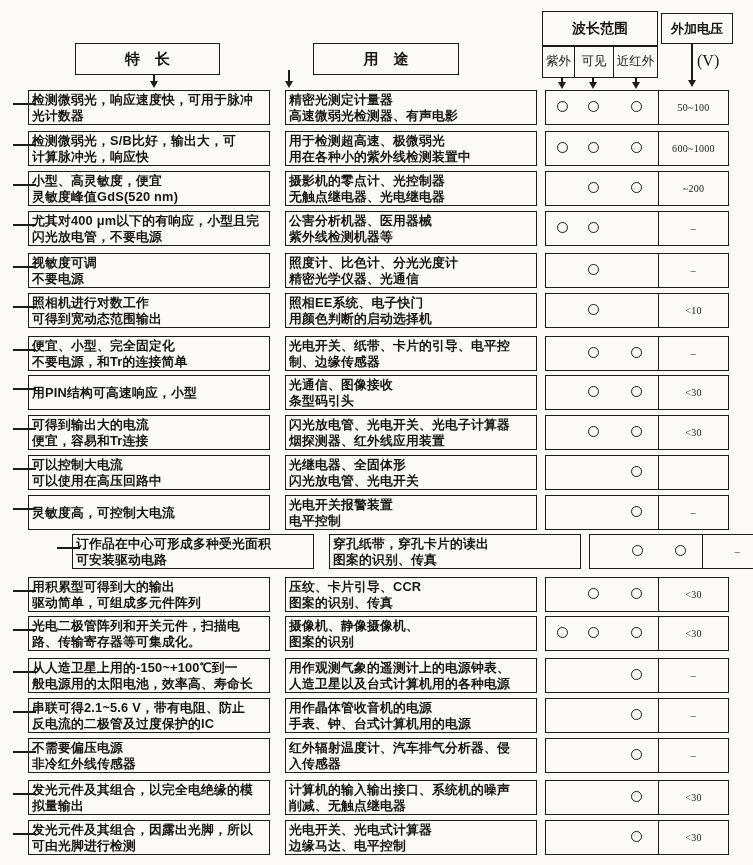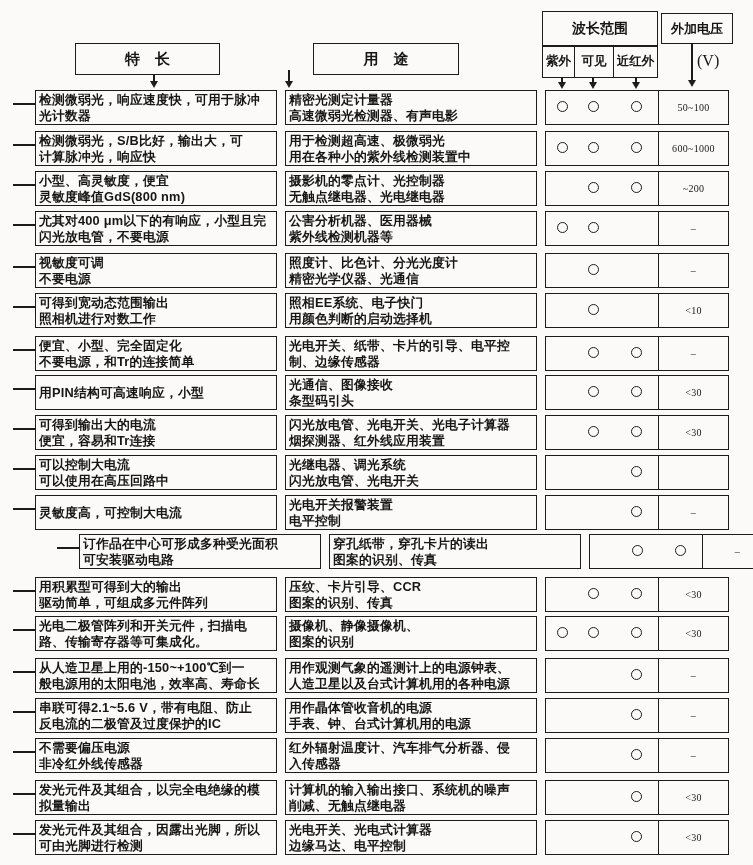--- a/index.html
+++ b/index.html
@@ -9,42 +9,42 @@
     font-family:"Liberation Sans", sans-serif;
     overflow:hidden;
   }
   .abs{position:absolute;}
   .bordered{border:1.6px solid #1c1c1c;box-sizing:border-box;background:transparent;}
   
   #feature-header{left:75px;top:43px;width:145px;height:32px;display:flex;align-items:center;justify-content:center;font-size:15px;font-weight:700;}
   #use-header{left:313px;top:43px;width:146px;height:32px;display:flex;align-items:center;justify-content:center;font-size:15px;font-weight:700;}
   #wl-box{left:542px;top:11px;width:116px;height:36px;display:flex;align-items:center;justify-content:center;font-size:14px;font-weight:700;}
   #wl-sub{left:542px;top:45.4px;width:116px;height:33px;display:flex;}
-  #wl-sub .sub{display:flex;align-items:center;justify-content:center;font-size:12.5px;font-weight:700;box-sizing:border-box;}
+  #wl-sub .sub{display:flex;align-items:center;justify-content:center;font-size:12.5px;font-weight:400;box-sizing:border-box;}
   #wl-sub .sub + .sub{border-left:1.6px solid #1c1c1c;}
   #sub-uv{width:31px;}
   #sub-vis{width:39px;}
   #sub-nir{flex:1;}
   #v-box{left:661px;top:13px;width:72px;height:31px;display:flex;align-items:center;justify-content:center;font-size:13px;font-weight:700;}
   #v-unit{left:697px;top:52px;font-family:"Liberation Serif",serif;font-size:16px;}
   
   .arr{position:absolute;width:1.7px;background:#1c1c1c;}
   .arr::after{content:"";position:absolute;bottom:-6px;left:-3.1px;width:0;height:0;
     border-left:4px solid transparent;border-right:4px solid transparent;border-top:7px solid #1c1c1c;}
   #arr-feature{left:153px;top:75px;height:7px;}
   #arr-use{left:288px;top:70px;height:12px;}
   #arr-uv{left:561px;top:78px;height:5px;}
   #arr-vis{left:592px;top:78px;height:5px;}
   #arr-nir{left:635px;top:78px;height:5px;}
   #arr-volt{left:691px;top:43px;height:38px;}
   
   .row{position:absolute;left:0;width:753px;height:35px;}
   .tick{position:absolute;left:13px;top:13px;width:23px;height:2px;background:#1c1c1c;}
   .cellbox{position:absolute;top:0;height:35px;display:flex;flex-direction:column;justify-content:center;padding-left:3px;}
-  .feature{left:35px;width:242px;}
+  .feature{left:28px;width:242px;}
   .use{left:285px;width:252px;}
   .ln{font-size:12.8px;line-height:15.2px;font-weight:600;white-space:nowrap;overflow:hidden;letter-spacing:0.2px;}
   .rightbox{position:absolute;left:545px;top:0;width:184px;height:35px;display:flex;padding:0;}
   .circles{position:relative;width:113px;box-sizing:border-box;border-right:1.6px solid #1c1c1c;}
   .circle{position:absolute;top:10px;width:9px;height:9px;border:1.7px solid #1c1c1c;border-radius:50%;}
   .volt{position:relative;flex:1;display:flex;align-items:center;justify-content:center;
     font-family:"Liberation Serif",serif;font-size:10px;letter-spacing:0.3px;}
 </style>
 </head>
 <body>
@@ -105,21 +105,21 @@
           <div class="circle" style="left: 42px;"></div>
           <div class="circle" style="left: 85px;"></div>
         </div>
       <div class="volt">600~1000</div>
     </div>
   </div>
     <div class="row" style="top: 171px;">
     <div class="tick"></div>
     <div class="cellbox bordered feature">
       <div class="ln ln1">小型、高灵敏度，便宜</div>
-      <div class="ln ln2">灵敏度峰值GdS(800 nm)</div>
+      <div class="ln ln2">灵敏度峰值GdS(520 nm)</div>
     </div>
     <div class="cellbox bordered use">
       <div class="ln ln1">摄影机的零点计、光控制器</div>
       <div class="ln ln2">无触点继电器、光电继电器</div>
     </div>
     <div class="rightbox bordered">
       <div class="circles">
           <div class="circle" style="left: 42px;"></div>
           <div class="circle" style="left: 85px;"></div>
         </div>
@@ -157,22 +157,22 @@
     <div class="rightbox bordered">
       <div class="circles">
           <div class="circle" style="left: 42px;"></div>
         </div>
       <div class="volt">–</div>
     </div>
   </div>
     <div class="row" style="top: 293px;">
     <div class="tick"></div>
     <div class="cellbox bordered feature">
+      <div class="ln ln1">照相机进行对数工作</div>
       <div class="ln ln2">可得到宽动态范围输出</div>
-      <div class="ln ln1">照相机进行对数工作</div>
     </div>
     <div class="cellbox bordered use">
       <div class="ln ln1">照相EE系统、电子快门</div>
       <div class="ln ln2">用颜色判断的启动选择机</div>
     </div>
     <div class="rightbox bordered">
       <div class="circles">
           <div class="circle" style="left: 42px;"></div>
         </div>
       <div class="volt">&lt;10</div>
@@ -232,21 +232,21 @@
       <div class="volt">&lt;30</div>
     </div>
   </div>
     <div class="row" style="top: 455px;">
     <div class="tick"></div>
     <div class="cellbox bordered feature">
       <div class="ln ln1">可以控制大电流</div>
       <div class="ln ln2">可以使用在高压回路中</div>
     </div>
     <div class="cellbox bordered use">
-      <div class="ln ln1">光继电器、调光系统</div>
+      <div class="ln ln1">光继电器、全固体形</div>
       <div class="ln ln2">闪光放电管、光电开关</div>
     </div>
     <div class="rightbox bordered">
       <div class="circles">
           <div class="circle" style="left: 85px;"></div>
         </div>
       <div class="volt"></div>
     </div>
   </div>
     <div class="row" style="top: 495px;">

